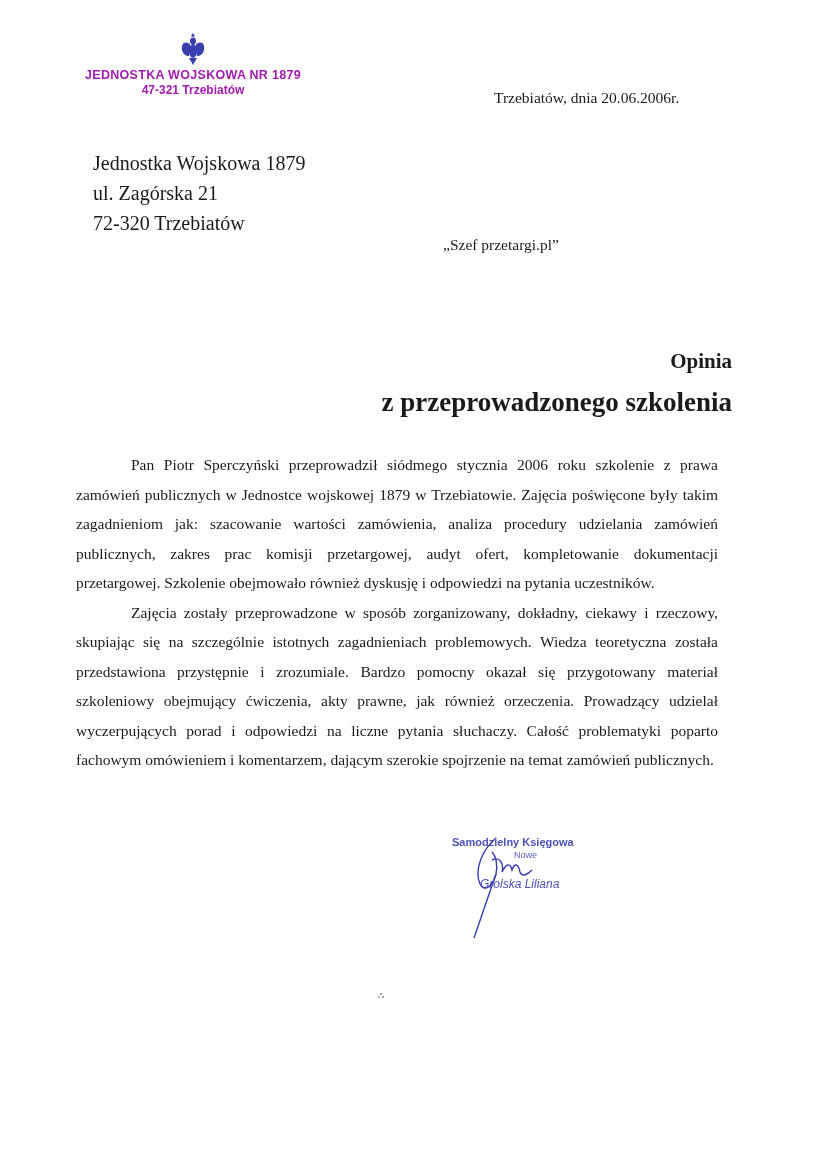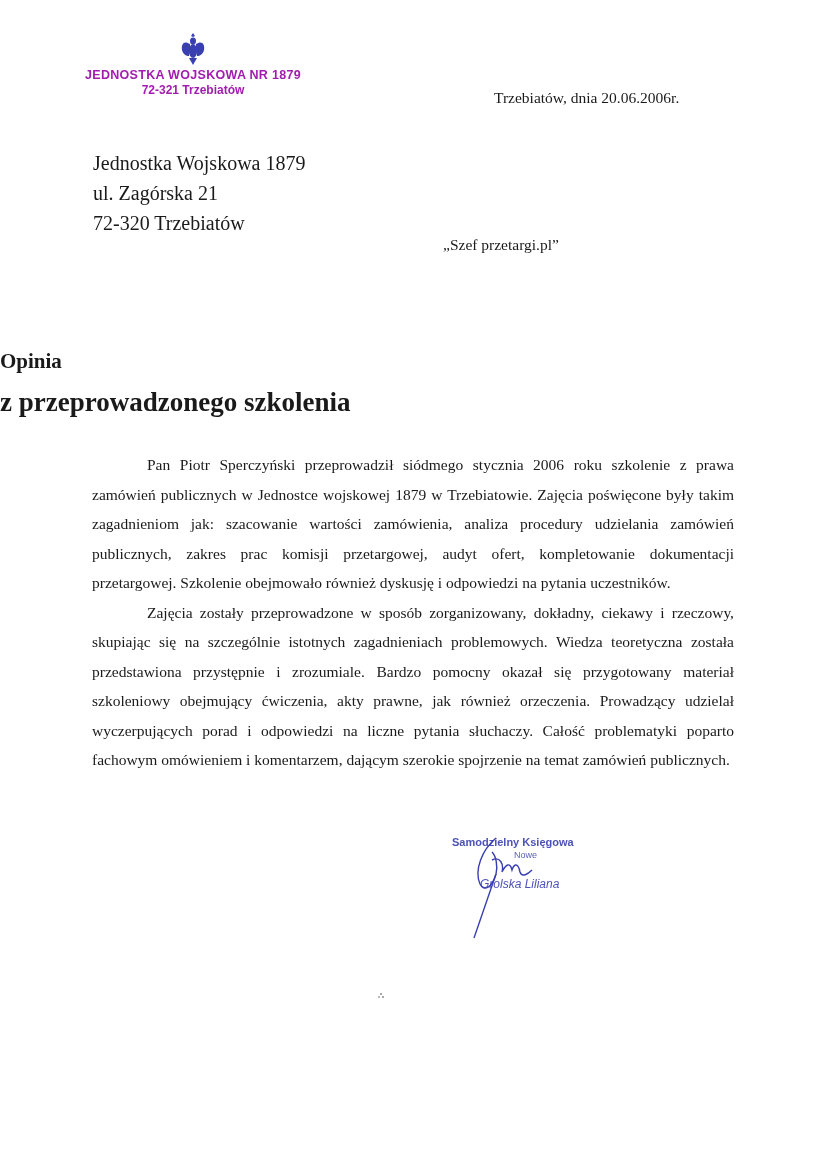--- a/index.html
+++ b/index.html
@@ -6,24 +6,24 @@
   body { width: 816px; height: 1153px; position: relative; overflow: hidden;
          font-family: "Liberation Serif", "DejaVu Serif", serif; color: #1a1a1a; }
   .stamp { position: absolute; left: 78px; top: 32px; width: 230px; text-align: center;
            color: #a21caf; font-family: "Liberation Sans", "DejaVu Sans", sans-serif; }
   .stamp .eagle { display: block; margin: 0 auto; width: 26px; height: 34px; }
   .stamp .line1 { font-weight: bold; font-size: 12.5px; letter-spacing: 0.3px; margin-top: 2px; white-space: nowrap; }
   .stamp .line2 { font-weight: bold; font-size: 12px; margin-top: 1px; }
   .date { position: absolute; left: 494px; top: 89px; font-size: 15.5px; }
   .sender { position: absolute; left: 93px; top: 148px; font-size: 20px; line-height: 30px; }
   .recipient { position: absolute; left: 443px; top: 230px; font-size: 15.5px; line-height: 30px; }
-  .title { position: absolute; left: 0; width: 732px; text-align: left; font-weight: bold; }
+  .title { position: absolute; left: 0; width: 732px; text-align: right; font-weight: bold; }
   .title.t1 { top: 349px; font-size: 21px; }
   .title.t2 { top: 387px; font-size: 27px; }
-  .body-text { position: absolute; left: 92px; width: 642px; top: 450px; font-size: 15.5px;
+  .body-text { position: absolute; left: 76px; width: 642px; top: 450px; font-size: 15.5px;
                line-height: 29.5px; text-align: justify; }
   .body-text p { margin: 0; text-indent: 55px; }
   .signature { position: absolute; left: 452px; top: 830px; width: 180px; height: 110px; color: #3a3fb0; }
   .signature .sig-line1 { position: absolute; left: 0; top: 6px; font-family: "Liberation Sans", "DejaVu Sans", sans-serif;
                           font-size: 11px; font-weight: bold; white-space: nowrap; color: #4d52b8; }
   .signature .sig-line2 { position: absolute; left: 62px; top: 20px; font-family: "Liberation Sans", "DejaVu Sans", sans-serif;
                           font-size: 9px; color: #5a5fc0; }
   .signature .sig-line3 { position: absolute; left: 28px; top: 47px; font-family: "Liberation Sans", "DejaVu Sans", sans-serif;
                           font-size: 12px; font-style: italic; color: #4d52b8; }
   .signature svg { position: absolute; left: 0; top: 0; }
@@ -35,21 +35,21 @@
 <div class="stamp">
   <svg class="eagle" viewBox="0 0 26 34">
     <path d="M13 1 l2 3 l-2 1 l-2 -1 z" fill="#3a3fb0"></path>
     <ellipse cx="13" cy="9" rx="3" ry="3.5" fill="#3a3fb0"></ellipse>
     <path d="M10 12 C4 8 1 12 2 18 C3 22 6 24 9 24 L10 18 Z" fill="#3a3fb0"></path>
     <path d="M16 12 C22 8 25 12 24 18 C23 22 20 24 17 24 L16 18 Z" fill="#3a3fb0"></path>
     <ellipse cx="13" cy="19" rx="4" ry="7" fill="#3a3fb0"></ellipse>
     <path d="M9 26 L13 33 L17 26 Z" fill="#3a3fb0"></path>
   </svg>
   <div class="line1">JEDNOSTKA WOJSKOWA NR 1879</div>
-  <div class="line2">72-321 Trzebiatów</div>
+  <div class="line2">47-321 Trzebiatów</div>
 </div>
 
 <div class="date">Trzebiatów, dnia 20.06.2006r.</div>
 
 <div class="sender">
   <div>Jednostka Wojskowa 1879</div>
   <div>ul. Zagórska 21</div>
   <div>72-320 Trzebiatów</div>
 </div>
 

